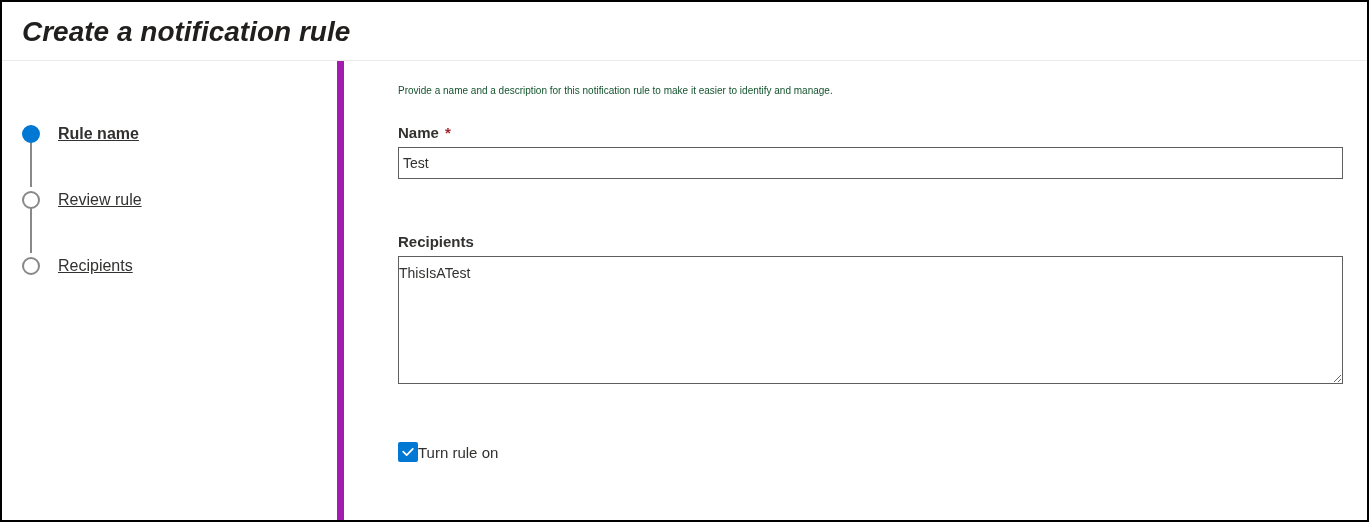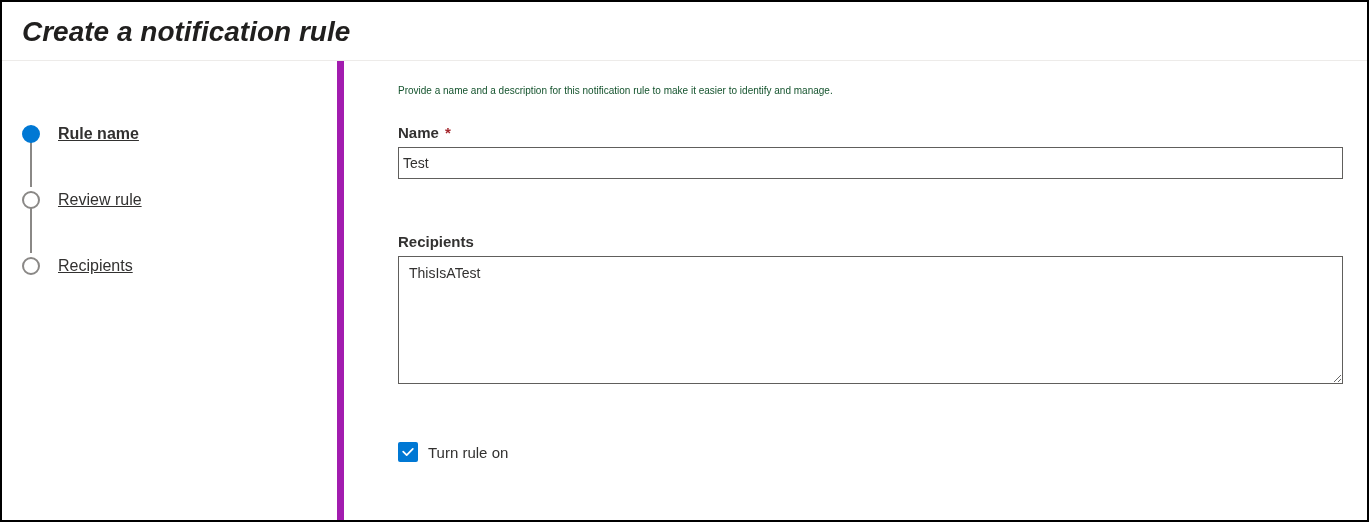--- a/index.html
+++ b/index.html
@@ -119,31 +119,31 @@
     .field-block {
       margin-bottom: 54px;
     }
     .field-block:last-of-type {
       margin-bottom: 46px;
     }
     .textarea-input {
       width: 945px;
       height: 128px;
       border: 1px solid #605e5c;
-      padding: 8px 10px;
+      padding: 8px 0;
       font-size: 14px;
       font-family: inherit;
       color: #323130;
       background: #ffffff;
       resize: both;
     }
     .checkbox-row {
       display: flex;
       align-items: center;
-      gap: 10px;
+      gap: 0;
     }
     .checkbox-box {
       width: 20px;
       height: 20px;
       border-radius: 2px;
       background: #0078d4;
       display: flex;
       align-items: center;
       justify-content: center;
       cursor: pointer;

